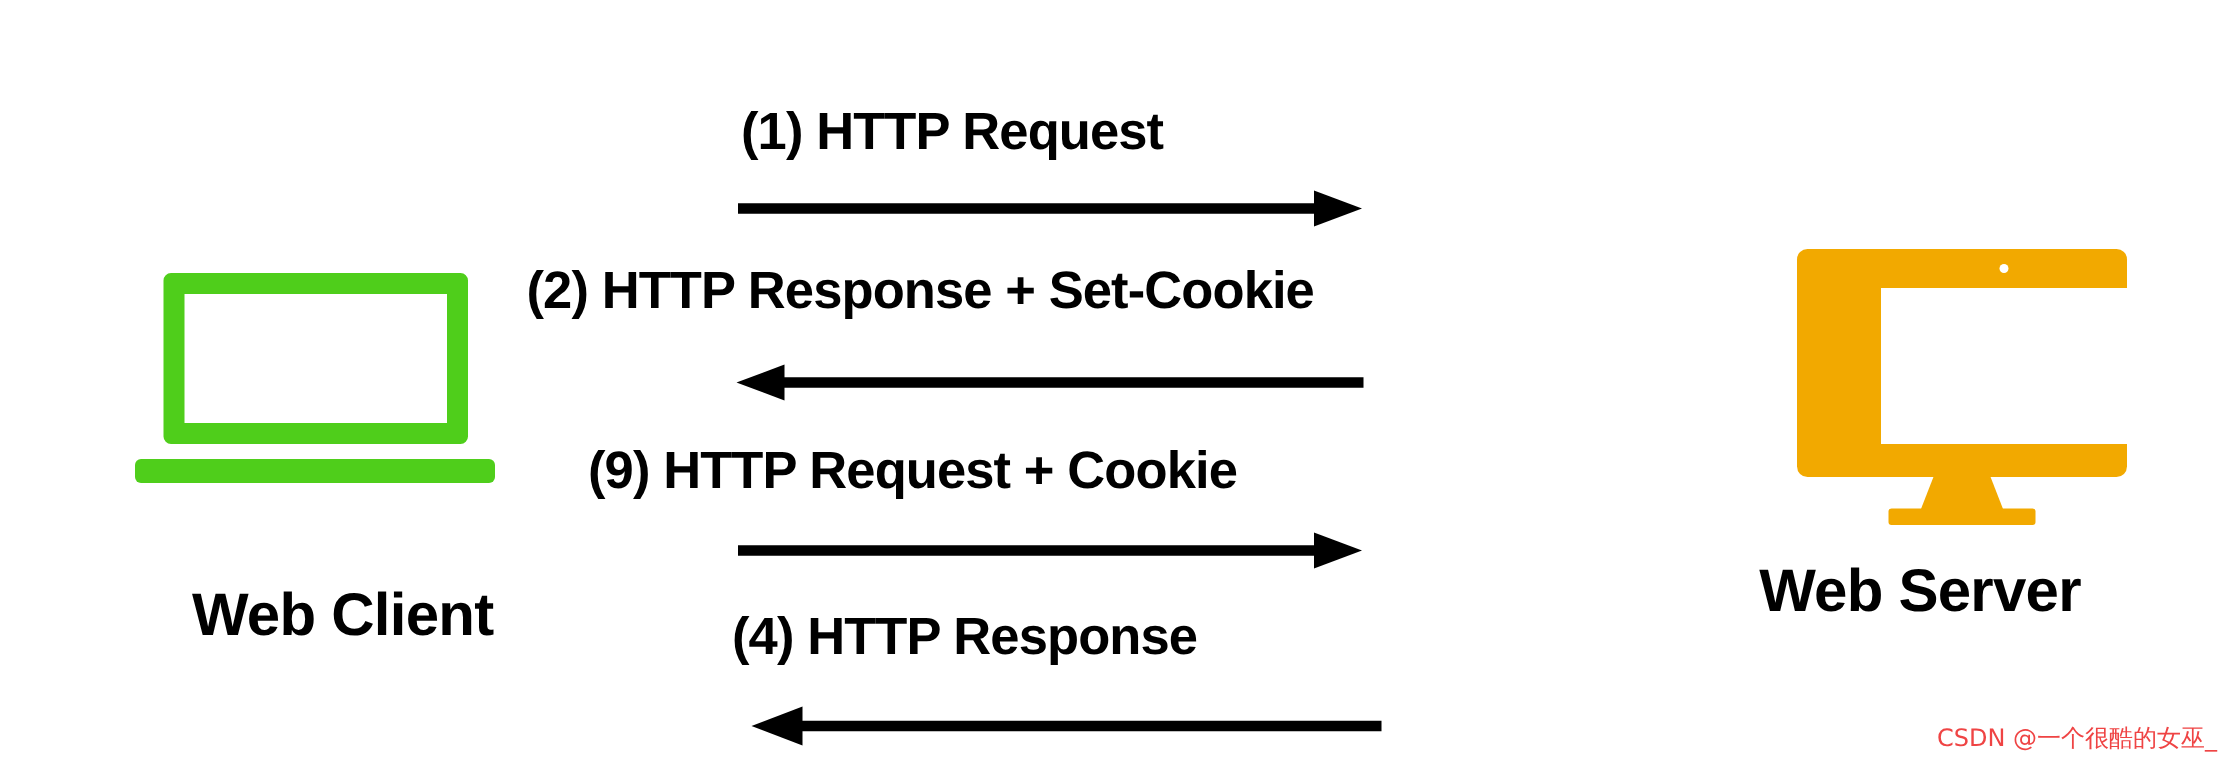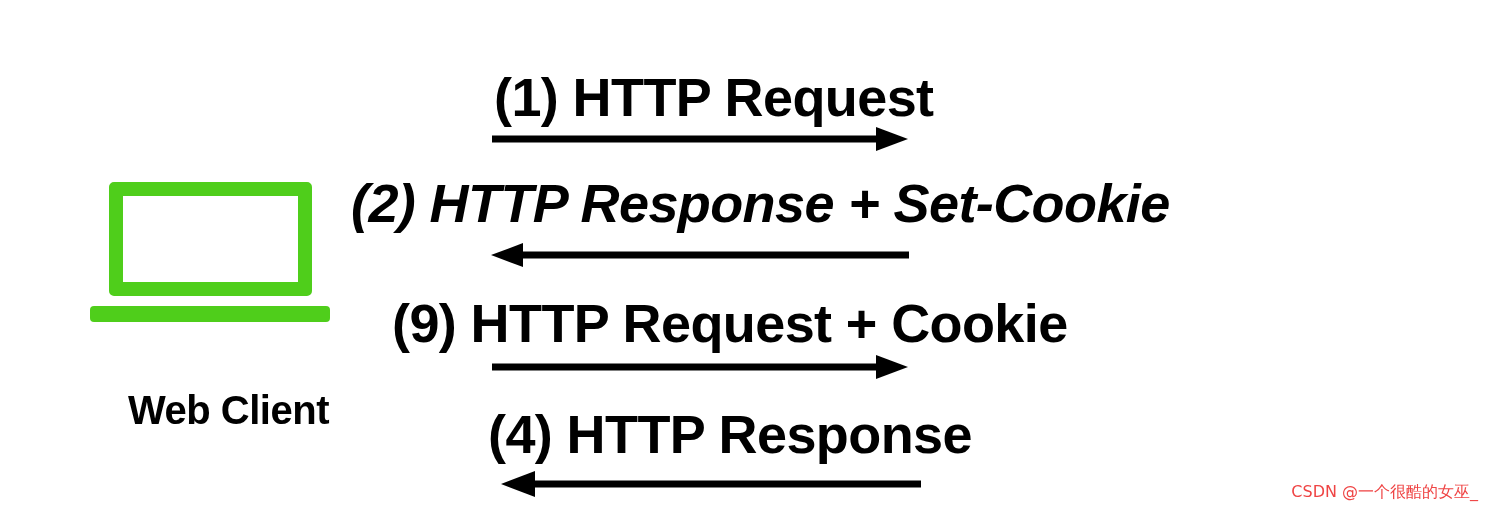--- a/index.html
+++ b/index.html
@@ -92,33 +92,33 @@
     width: 98px; height: 11px;
     background: #F2A900;
     border-radius: 2px;
   }
   #server-node .node-label { margin-top: 26px; }
 
   
   .msg { position: absolute; }
   .msg-label {
     position: absolute;
-    font-size: 54px;
+    font-size: 35px;
     font-weight: bold;
     color: #000000;
     letter-spacing: -0.6px;
     white-space: nowrap;
     line-height: 1;
   }
   .msg-arrow { position: absolute; }
   .msg-arrow svg { display: block; }
 
   #msg1-label { left: 494px; top: 70px; }
   #msg1-arrow { left: 484px; top: 124px; }
-  #msg2-label { left: 351px; top: 176px; font-style: italic; }
+  #msg2-label { left: 351px; top: 176px; }
   #msg2-arrow { left: 487px; top: 240px; }
   #msg3-label { left: 392px; top: 296px; }
   #msg3-arrow { left: 484px; top: 352px; }
   #msg4-label { left: 488px; top: 407px; text-align: right; }
   #msg4-arrow { left: 497px; top: 468px; }
 
   
   #watermark {
     position: absolute;
     right: 14px;
@@ -135,20 +135,31 @@
 <div id="canvas">
 
   <div class="node" id="client-node">
     <div class="laptop">
       <div class="laptop-screen"></div>
       <div class="laptop-base"></div>
     </div>
     <div class="node-label">Web Client</div>
   </div>
 
+  <div class="node" id="server-node">
+    <div class="monitor">
+      <div class="monitor-body">
+        <div class="monitor-cam"></div>
+        <div class="monitor-screen"></div>
+      </div>
+      <div class="monitor-neck"></div>
+      <div class="monitor-stand"></div>
+    </div>
+    <div class="node-label">Web Server</div>
+  </div>
 
   <div class="msg">
     <div class="msg-label" id="msg1-label">(1) HTTP Request</div>
     <div class="msg-arrow" id="msg1-arrow">
       <svg width="430" height="30" viewBox="0 0 430 30">
         <line x1="8" y1="15" x2="396" y2="15" stroke="#000000" stroke-width="7"></line>
         <polygon points="392,3 424,15 392,27" fill="#000000"></polygon>
       </svg>
     </div>
   </div>

